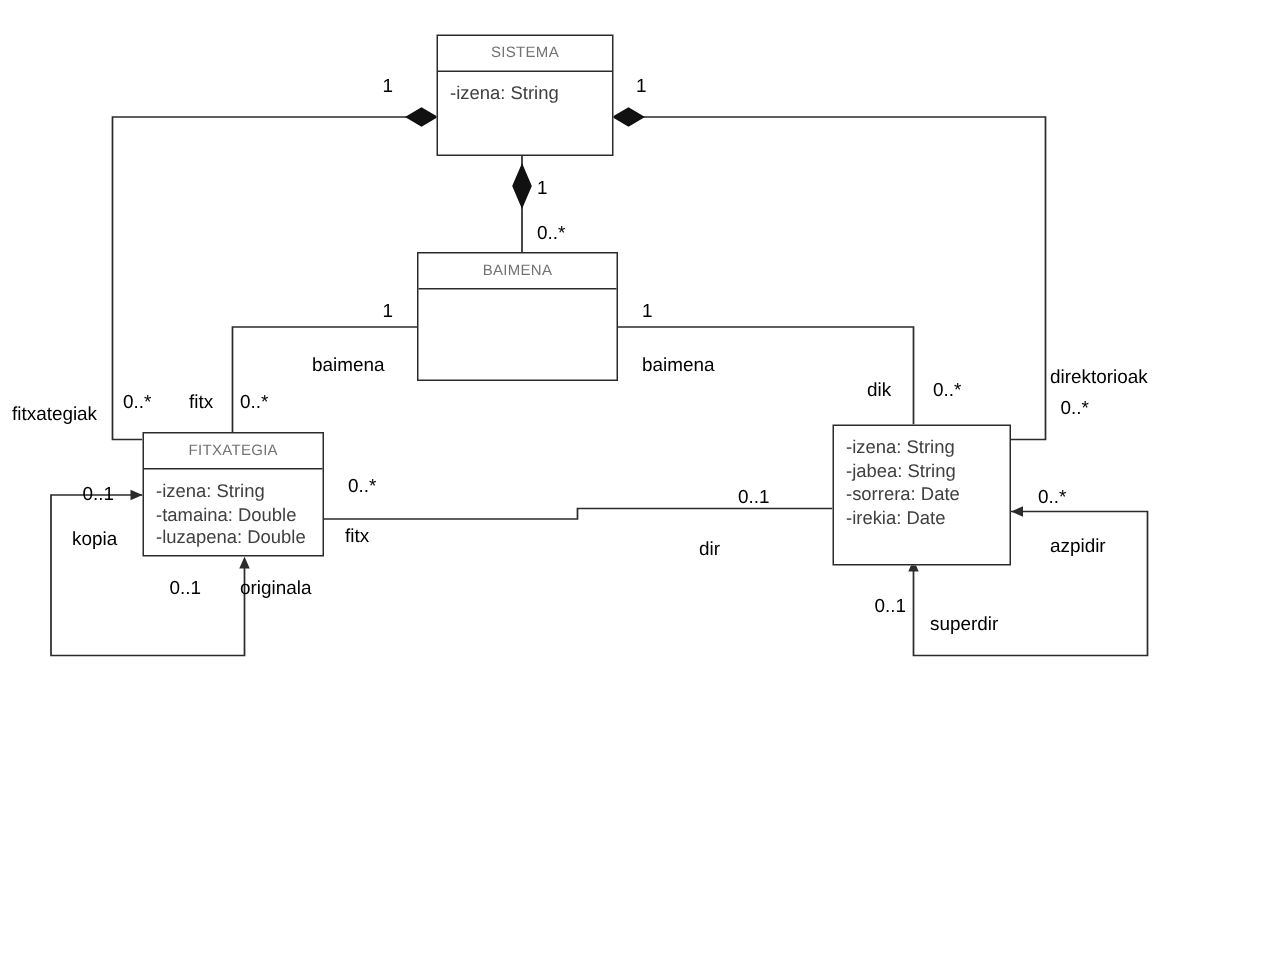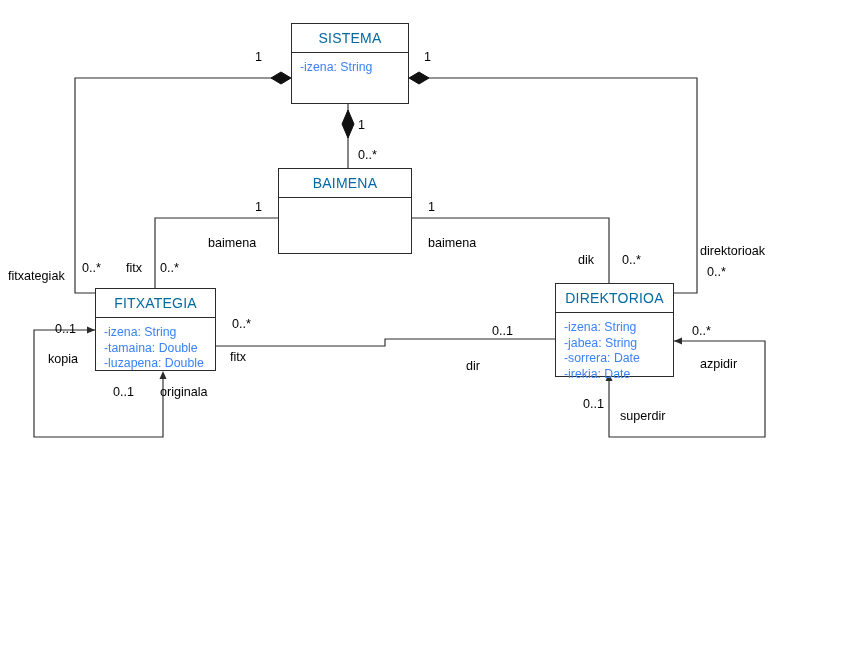--- a/index.html
+++ b/index.html
@@ -35,31 +35,31 @@
   }
   .umlbox {
     position: absolute;
     box-sizing: border-box;
     border: 1.3px solid #2b2b2b;
     background: #ffffff;
     z-index: 5;
   }
   .umlbox .bx-title {
     text-align: center;
-    font-size: 14px;
-    color: #0369a1;
+    font-size: 10px;
+    color: #737373;
     padding: 6px 2px 6px 2px;
     border-bottom: 1.3px solid #2b2b2b;
     letter-spacing: 0.2px;
     white-space: nowrap;
   }
   .umlbox .bx-attrs {
     padding: 7px 7px 7px 8px;
     font-size: 12.3px;
-    color: #3b82f6;
+    color: #404040;
     line-height: 15.5px;
   }
   .umlbox .bx-attrs div {
     white-space: nowrap;
   }
   .lbl {
     position: absolute;
     font-size: 12.6px;
     color: #000000;
     white-space: nowrap;
@@ -117,21 +117,20 @@
   <div class="umlbox" style="left:95px; top:288px; width:121px; height:83px;">
     <div class="bx-title">FITXATEGIA</div>
     <div class="bx-attrs">
       <div>-izena: String</div>
       <div>-tamaina: Double</div>
       <div>-luzapena: Double</div>
     </div>
   </div>
 
   <div class="umlbox" style="left:555px; top:283px; width:119px; height:94px;">
-    <div class="bx-title">DIREKTORIOA</div>
     <div class="bx-attrs">
       <div>-izena: String</div>
       <div>-jabea: String</div>
       <div>-sorrera: Date</div>
       <div>-irekia: Date</div>
     </div>
   </div>
 
   <div class="lbl mult" style="left:255px; top:51px;">1</div>
   <div class="lbl mult" style="left:424px; top:51px;">1</div>

